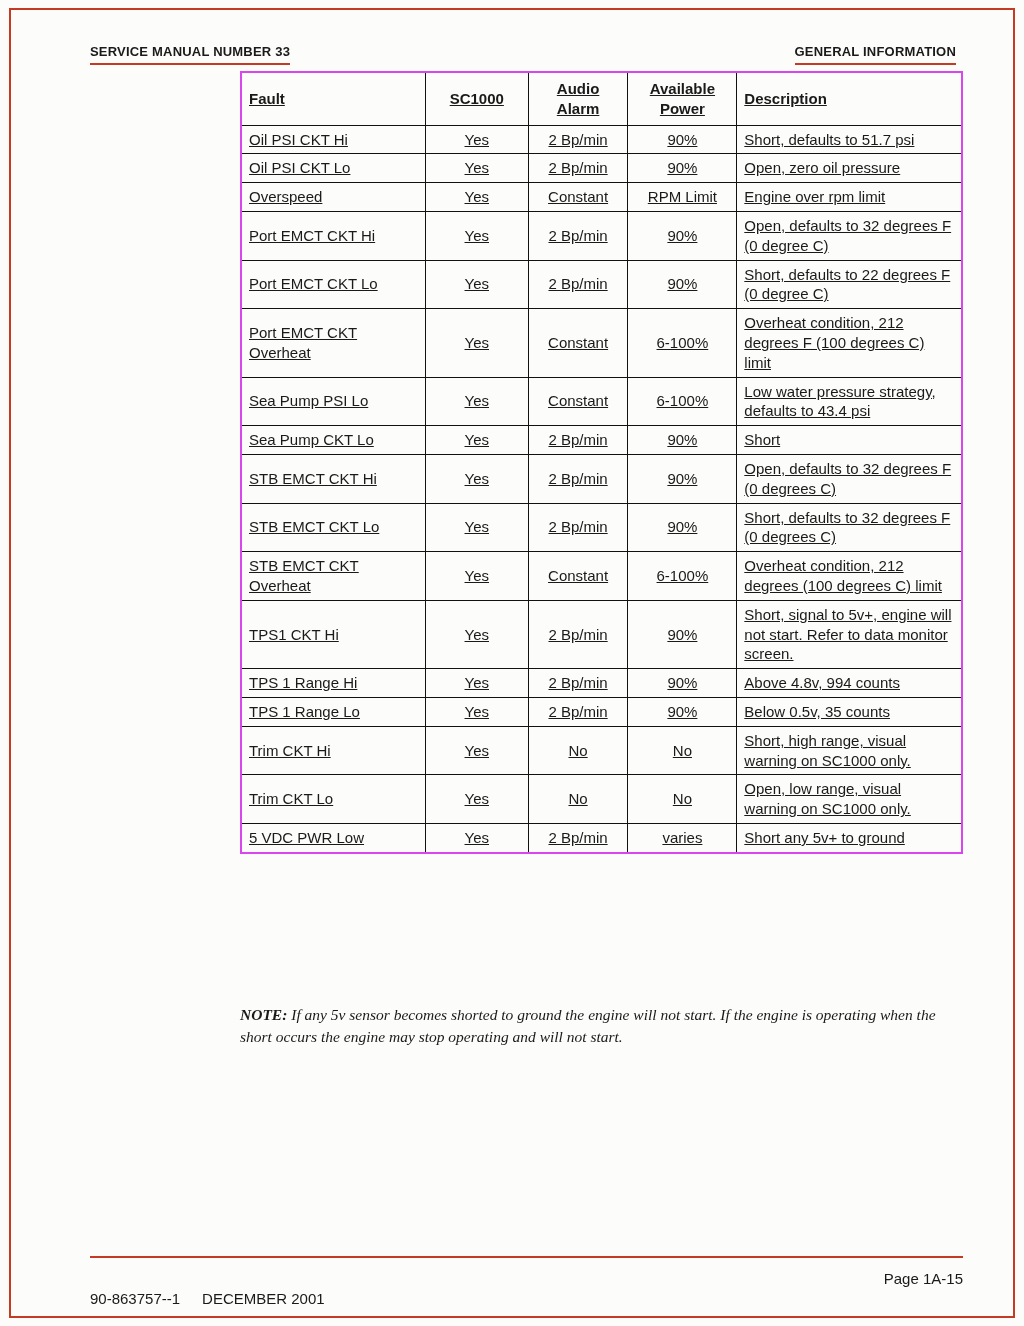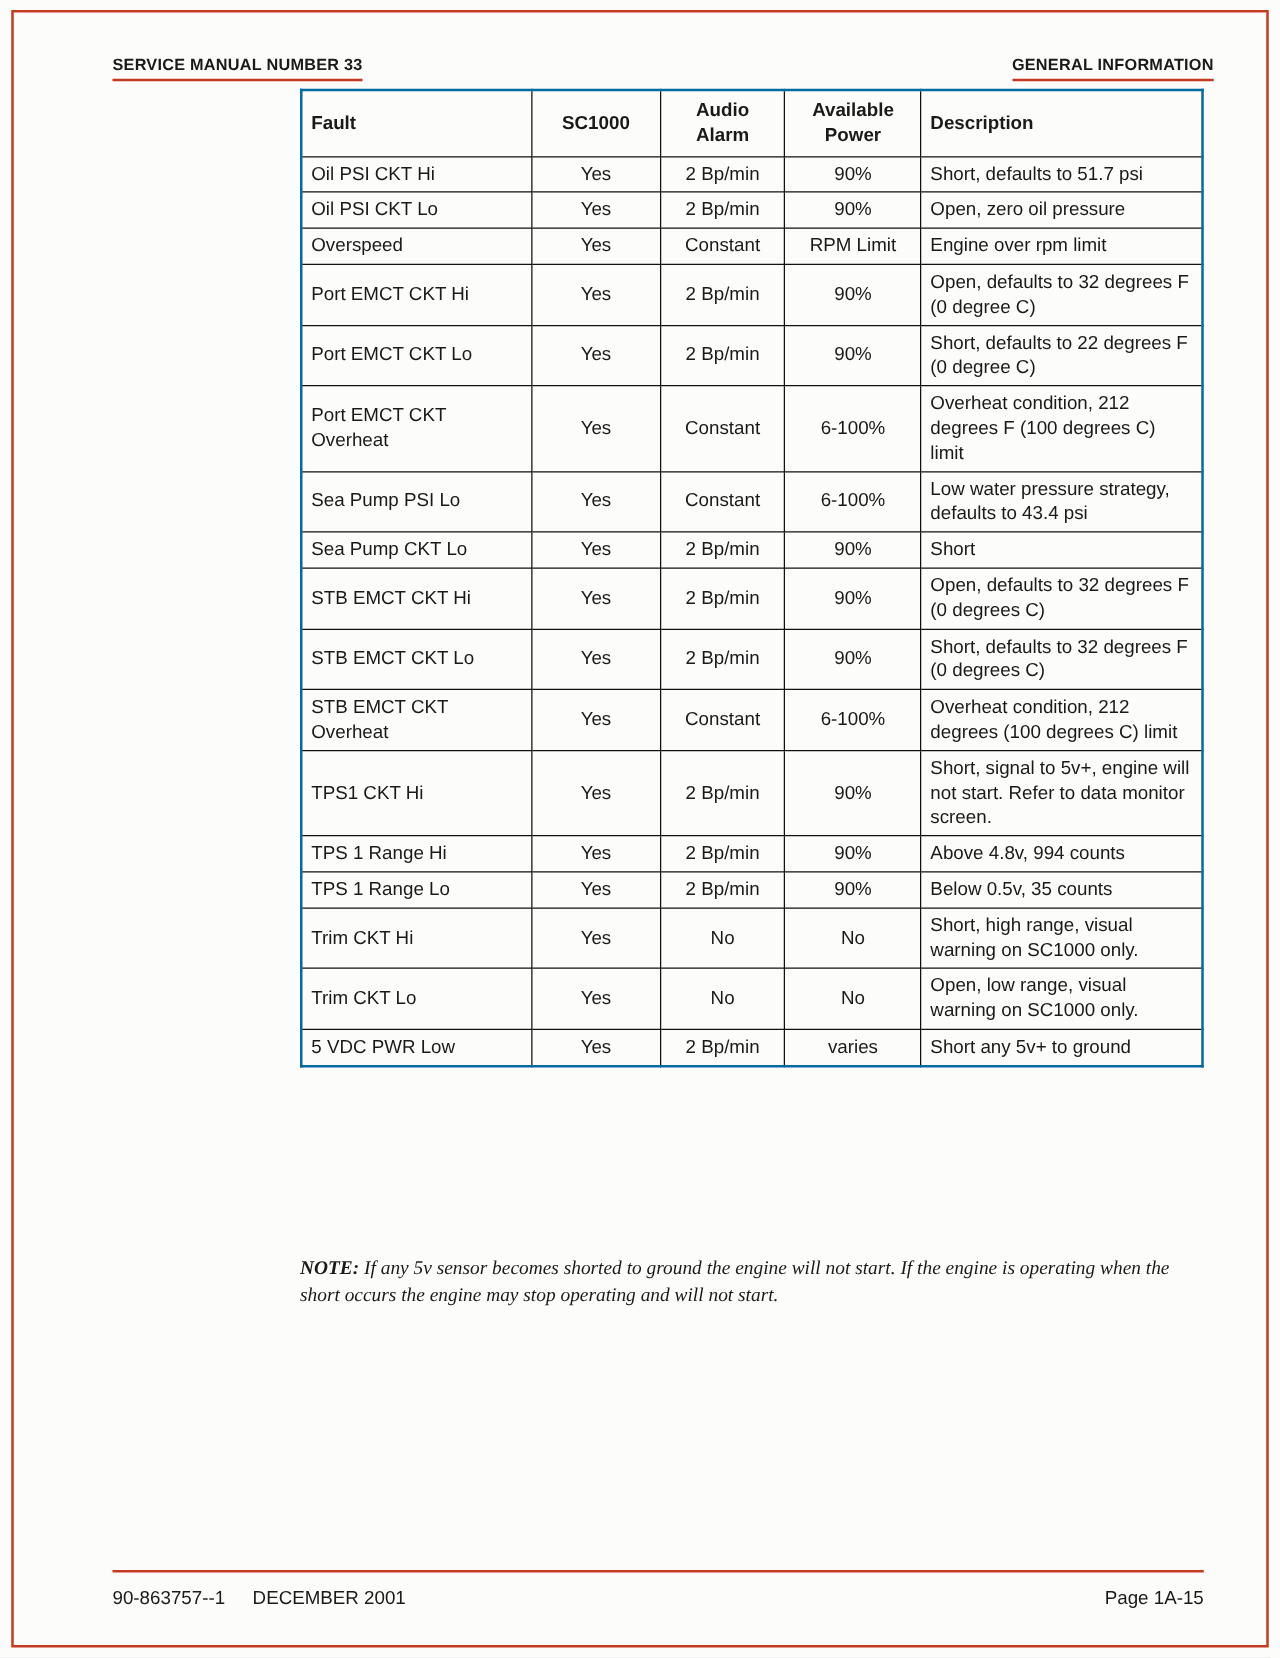--- a/index.html
+++ b/index.html
@@ -24,31 +24,32 @@
   .hdr {
     position: absolute;
     top: 44px;
     font-size: 13px;
     font-weight: bold;
     letter-spacing: 0.2px;
     border-bottom: 2px solid var(--accent);
     padding-bottom: 4px;
   }
   .hdr-left { left: 90px; }
-  .hdr-right { right: 53px; }
+  .hdr-right { right: 68px; }
 
   table.fault-table {
     position: absolute;
     left: 240px;
     top: 71px;
     width: 723px;
     border-collapse: collapse;
-    border: 2px solid #0369a1;
+    border: 2px solid #d946ef;
     font-size: 15px;
     line-height: 1.32;
+    text-decoration: underline;
   }
   .fault-table th, .fault-table td {
     border: 1px solid #111;
     padding: 4px 7px;
     vertical-align: middle;
   }
   .fault-table th {
     font-weight: bold;
     text-align: center;
     padding-top: 6px;
@@ -79,21 +80,21 @@
     left: 90px;
     right: 61px;
     top: 1256px;
     border-top: 2px solid var(--accent);
   }
   .ftr {
     position: absolute;
     top: 1270px;
     font-size: 15px;
   }
-  .ftr-left { left: 90px; }
+  .ftr-left { left: 90px; margin-top: 20px; }
   .ftr-right { right: 61px; }
   .ftr-left .doc-date { margin-left: 22px; }
 </style>
 </head>
 <body>
 
 <div class="page">
   <div class="page-border"></div>
 
   <div class="hdr hdr-left">SERVICE MANUAL NUMBER 33</div>

